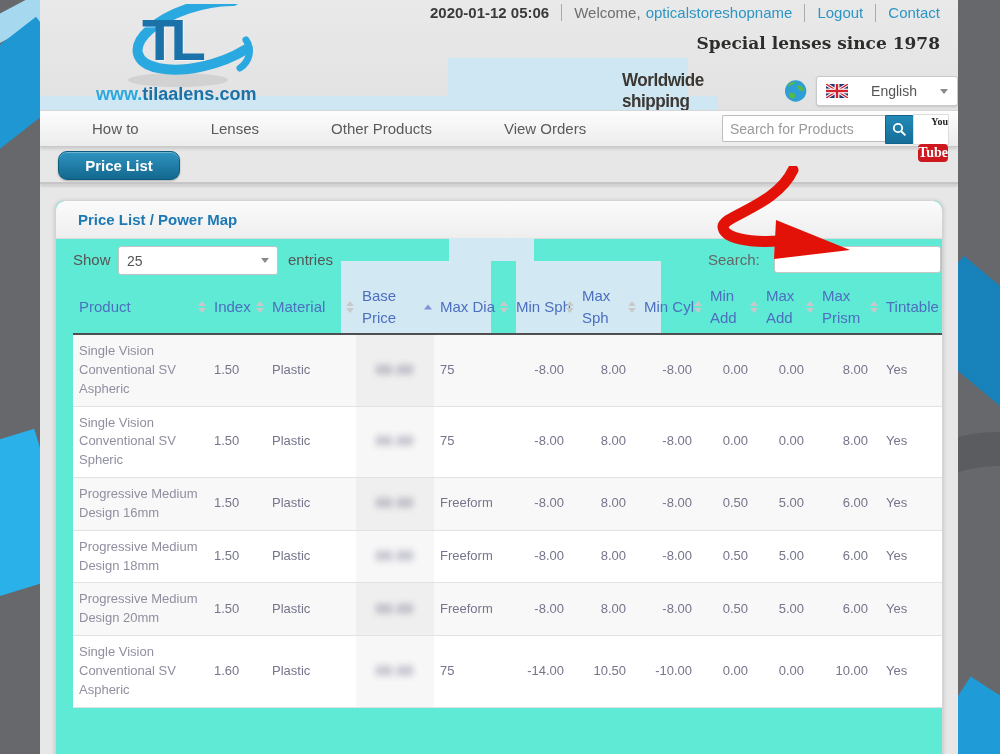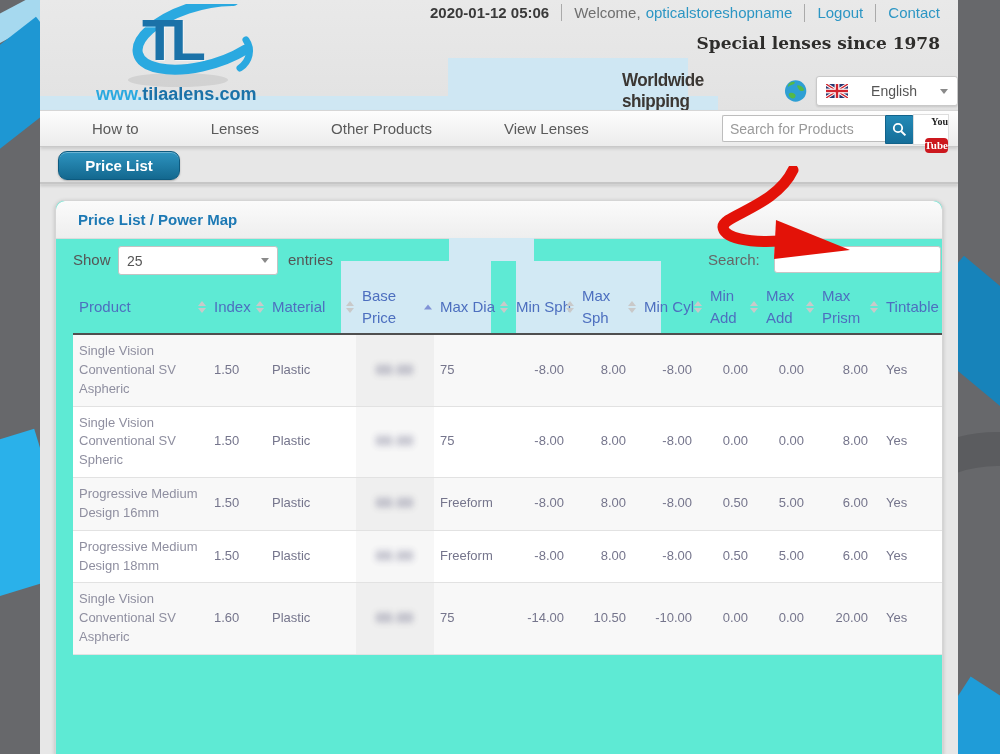--- a/index.html
+++ b/index.html
@@ -53,21 +53,21 @@
   
   .navbar{position:absolute;left:0;top:110px;width:918px;height:35px;background:linear-gradient(180deg,#fdfdfd,#ececec);border-top:1px solid #d6d6d6;border-bottom:1px solid #c9c9c9;box-shadow:0 2px 3px rgba(0,0,0,.12);}
   .nav-items{display:flex;gap:72px;padding-left:52px;height:35px;align-items:center;}
   .nav-item{font-size:15px;color:#5a5a5a;cursor:pointer;white-space:nowrap;}
   .nav-search{position:absolute;left:682px;top:4px;display:flex;}
   .nav-search input{width:148px;height:25px;border:1px solid #bdbdbd;border-right:none;border-radius:2px 0 0 2px;padding:0 7px;font-size:14px;color:#444;outline:none;}
   .nav-search input::placeholder{color:#9a9a9a;}
   .search-btn{width:27px;height:27px;background:linear-gradient(180deg,#2389b6,#156e99);border:1px solid #11628a;border-radius:0 2px 2px 0;display:flex;align-items:center;justify-content:center;cursor:pointer;}
   .yt{position:absolute;left:873px;top:3px;width:34px;height:29px;background:#fff;border-radius:0;border:1px solid #ddd;text-align:right;line-height:1;cursor:pointer;font-family:Liberation Serif, serif;}
   .yt .yt-top{font-size:10px;font-weight:bold;color:#222;display:block;margin-top:2px;}
-  .yt .yt-bottom{display:inline-block;font-size:11px;font-weight:bold;color:#fff;background:#cc181e;border-radius:4px;padding:2px 0;margin-top:11px;}
+  .yt .yt-bottom{display:inline-block;font-size:14px;font-weight:bold;color:#fff;background:#cc181e;border-radius:4px;padding:2px 0;margin-top:17px;}
 
   
   .tabrow{position:absolute;left:0;top:145px;width:918px;height:37px;}
   .tab-active{position:absolute;left:18px;top:6px;width:120px;height:27px;border-radius:9px;background:linear-gradient(180deg,#2e94c0,#13688f);border:1px solid #0d5a7f;color:#fff;font-size:15px;font-weight:bold;display:flex;align-items:center;justify-content:center;cursor:pointer;box-shadow:inset 0 1px 0 rgba(255,255,255,.3),0 1px 2px rgba(0,0,0,.25);}
   .hr-shadow{position:absolute;left:0;top:182px;width:918px;height:2px;background:#c6c6c6;box-shadow:0 2px 3px rgba(0,0,0,.18);}
 
   
   .arrow-svg{position:absolute;left:650px;top:166px;z-index:40;pointer-events:none;}
 
   
@@ -185,21 +185,21 @@
           <span class="caret"></span>
         </div>
       </div>
     </div>
 
     <div class="navbar">
       <div class="nav-items">
           <div class="nav-item">How to</div>
           <div class="nav-item">Lenses</div>
           <div class="nav-item">Other Products</div>
-          <div class="nav-item">View Lenses</div>
+          <div class="nav-item">View Orders</div>
         </div>
       <div class="nav-search">
         <input type="text" placeholder="Search for Products" style="">
         <div class="search-btn">
           <svg width="15" height="15" viewBox="0 0 15 15">
             <circle cx="6" cy="6" r="4.2" fill="none" stroke="#fff" stroke-width="1.8"></circle>
             <line x1="9.2" y1="9.2" x2="13.4" y2="13.4" stroke="#fff" stroke-width="2"></line>
           </svg>
         </div>
       </div>
@@ -333,31 +333,45 @@
               <td class="c-max_dia">Freeform</td>
               <td class="c-min_sph">-8.00</td>
               <td class="c-max_sph">8.00</td>
               <td class="c-min_cyl">-8.00</td>
               <td class="c-min_add">0.50</td>
               <td class="c-max_add">5.00</td>
               <td class="c-max_prism">6.00</td>
               <td class="c-tintable">Yes</td>
             </tr>
             <tr>
+              <td class="c-product">Progressive Medium Design 20mm</td>
+              <td class="c-index">1.50</td>
+              <td class="c-material">Plastic</td>
+              <td class="c-base_price"><span class="blur-price">88.88</span></td>
+              <td class="c-max_dia">Freeform</td>
+              <td class="c-min_sph">-8.00</td>
+              <td class="c-max_sph">8.00</td>
+              <td class="c-min_cyl">-8.00</td>
+              <td class="c-min_add">0.50</td>
+              <td class="c-max_add">5.00</td>
+              <td class="c-max_prism">6.00</td>
+              <td class="c-tintable">Yes</td>
+            </tr>
+            <tr>
               <td class="c-product">Single Vision Conventional SV Aspheric</td>
               <td class="c-index">1.60</td>
               <td class="c-material">Plastic</td>
               <td class="c-base_price"><span class="blur-price">88.88</span></td>
               <td class="c-max_dia">75</td>
               <td class="c-min_sph">-14.00</td>
               <td class="c-max_sph">10.50</td>
               <td class="c-min_cyl">-10.00</td>
               <td class="c-min_add">0.00</td>
               <td class="c-max_add">0.00</td>
-              <td class="c-max_prism">20.00</td>
+              <td class="c-max_prism">10.00</td>
               <td class="c-tintable">Yes</td>
             </tr>
           </tbody>
       </table>
     </div>
 
     <svg class="arrow-svg" width="175" height="98" viewBox="0 0 175 98">
       <path d="M103 4 C86 40 32 50 33 61 C34 72 58 77 90 75" fill="none" stroke="#e31208" stroke-width="11" stroke-linecap="round"></path>
       <polygon points="86,54 160,84 84,93" fill="#e31208"></polygon>
     </svg>

